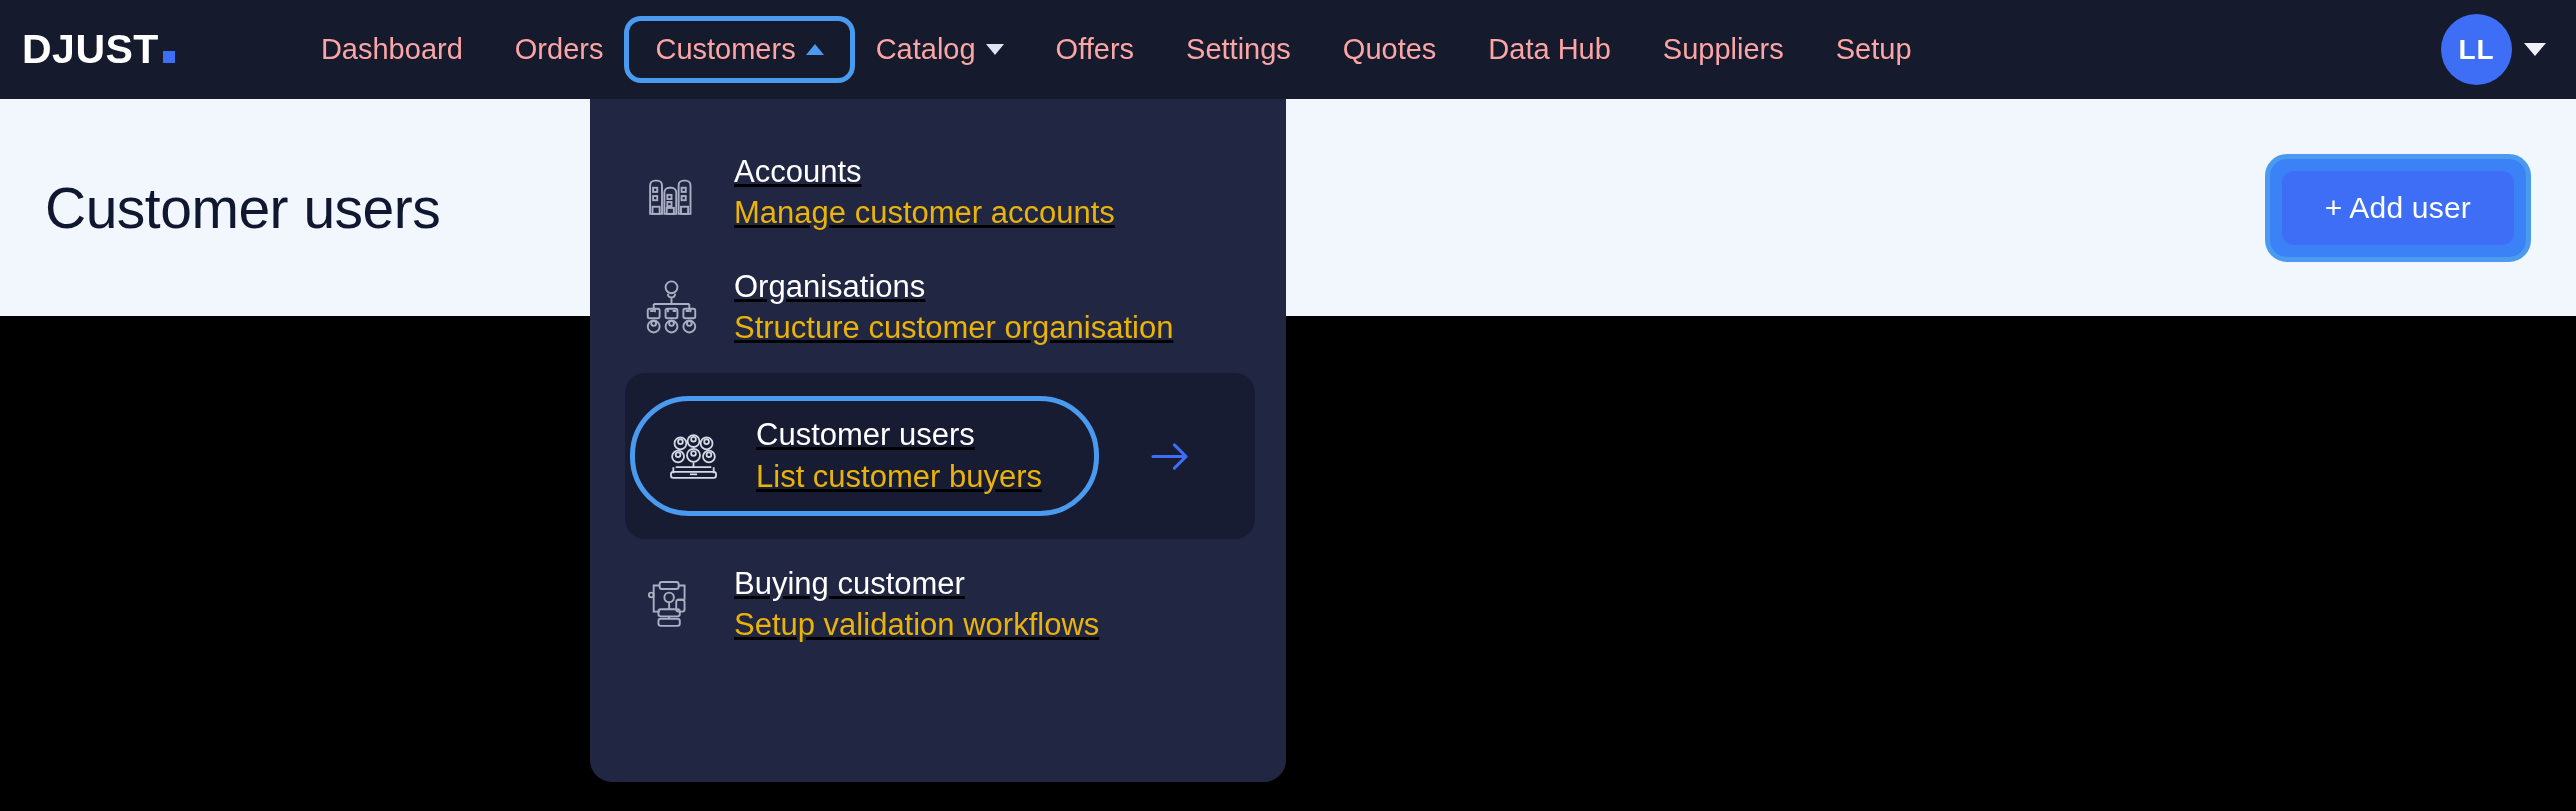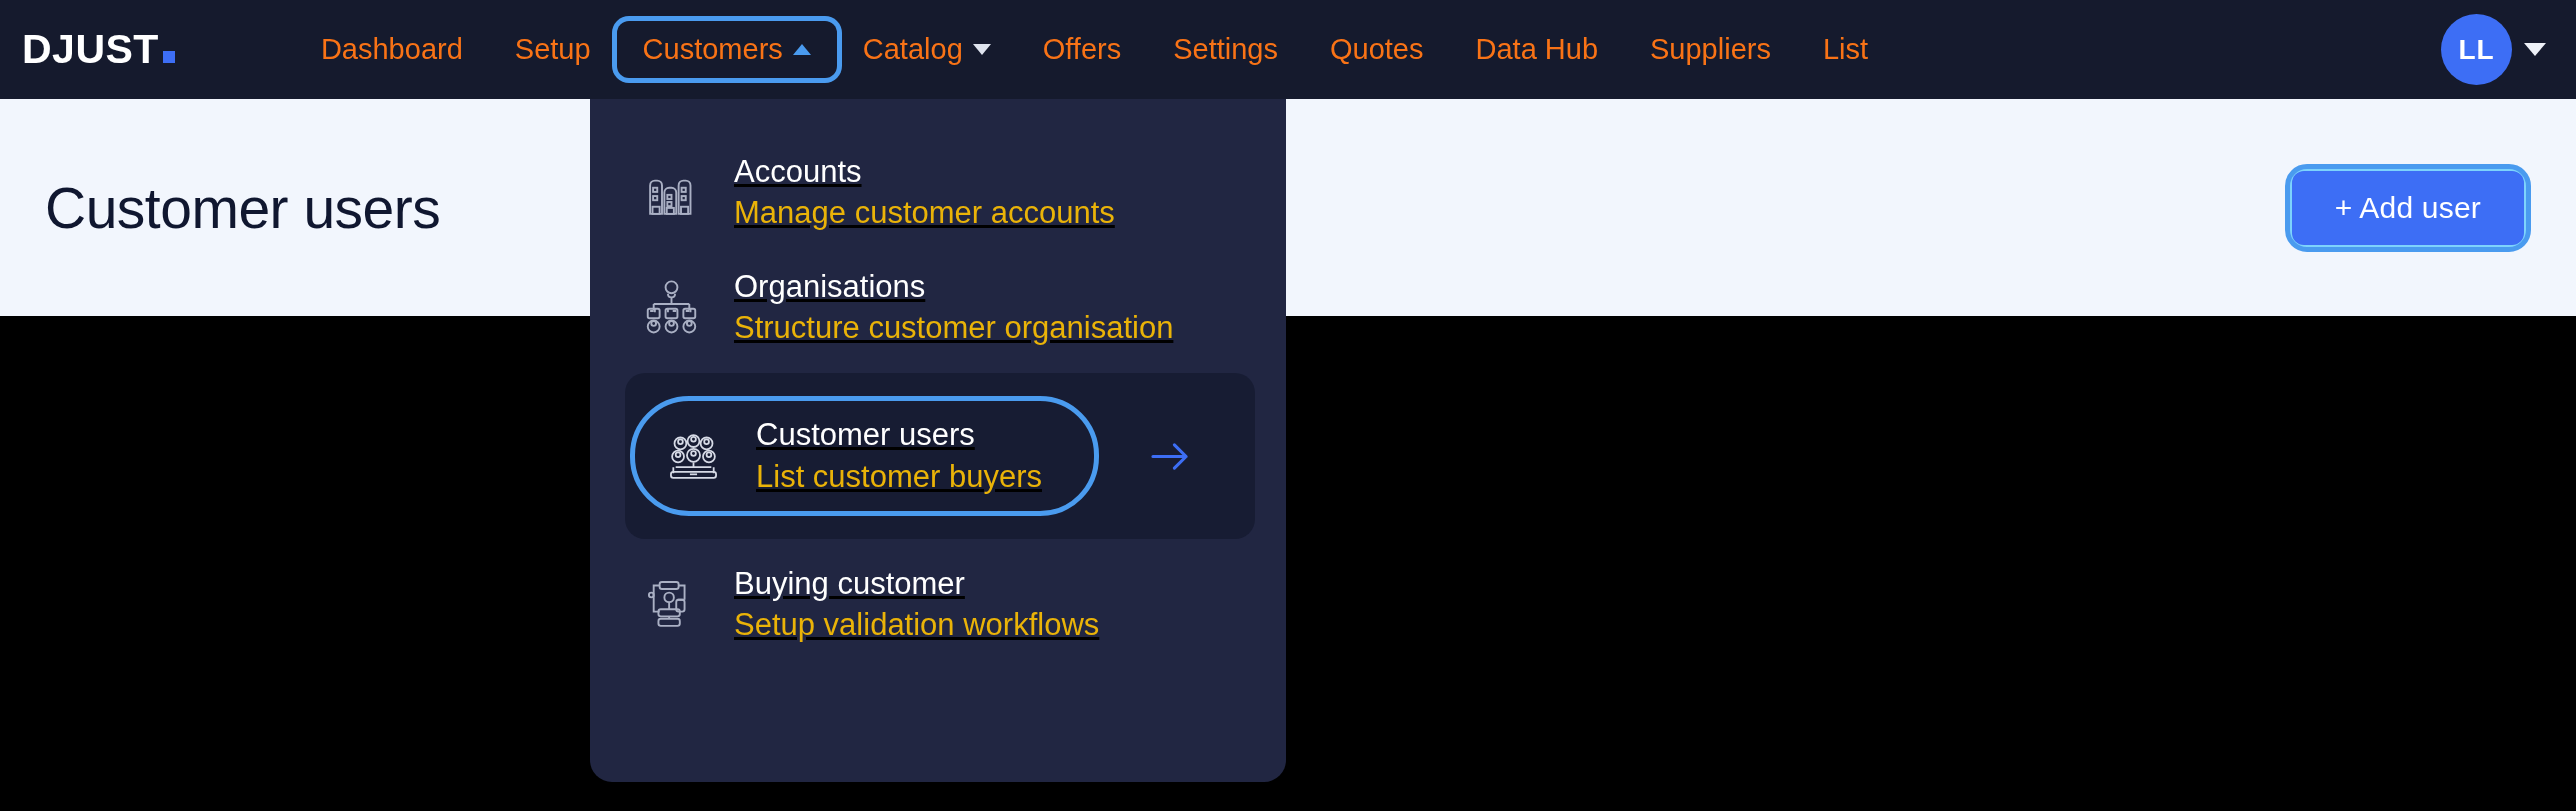--- a/index.html
+++ b/index.html
@@ -48,21 +48,21 @@
   }
 
   .nav-items {
     display: flex;
     align-items: center;
     margin-left: 120px;
     gap: 0px;
   }
   .nav-item {
     position: relative;
-    color: #f97316;
+    color: #fca5a5;
     font-size: 29px;
     font-weight: 400;
     padding: 12px 26px;
     white-space: nowrap;
     display: flex;
     align-items: center;
     gap: 10px;
     border-radius: 12px;
     cursor: pointer;
   }
@@ -128,22 +128,22 @@
   }
   .page-title {
     color: #101730;
     font-size: 57px;
     font-weight: 400;
     letter-spacing: -0.5px;
   }
   .add-user-wrap {
     border: 5px solid #4a9bef;
     border-radius: 22px;
-    padding: 2px;
-    background: #7dd3fc;
+    padding: 12px;
+    background: #3b82f6;
   }
   .add-user-btn {
     background: #3d6ef5;
     color: #ffffff;
     border: none;
     border-radius: 12px;
     font-size: 30px;
     font-family: "Liberation Sans", sans-serif;
     padding: 20px 43px;
     cursor: pointer;
@@ -248,21 +248,21 @@
   <div class="logo">
     <span class="logo-text">DJUST</span>
     <span class="logo-dot"></span>
   </div>
 
   <div class="nav-items">
     <div class="nav-item">
       <span>Dashboard</span>
     </div>
     <div class="nav-item">
-      <span>Setup</span>
+      <span>Orders</span>
     </div>
     <div class="nav-item active-outline">
       <span>Customers</span>
       <span class="caret caret-up"></span>
     </div>
     <div class="nav-item">
       <span>Catalog</span>
       <span class="caret caret-down"></span>
     </div>
     <div class="nav-item">
@@ -274,21 +274,21 @@
     <div class="nav-item">
       <span>Quotes</span>
     </div>
     <div class="nav-item">
       <span>Data Hub</span>
     </div>
     <div class="nav-item">
       <span>Suppliers</span>
     </div>
     <div class="nav-item">
-      <span>List</span>
+      <span>Setup</span>
     </div>
   </div>
 
   <div class="nav-right">
     <div class="avatar">LL</div>
     <div class="avatar-caret"></div>
   </div>
 </div>
 
 <div class="page-header">

